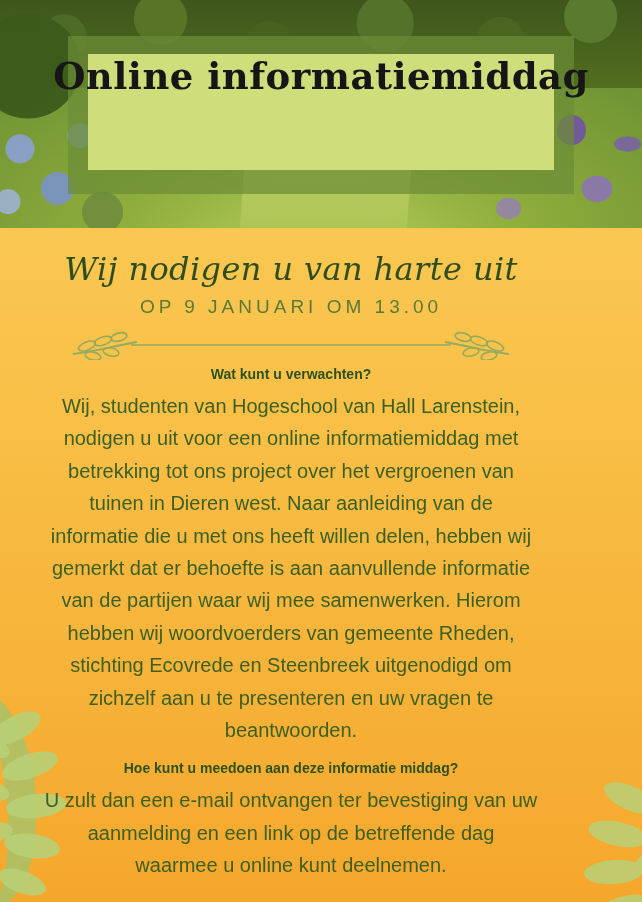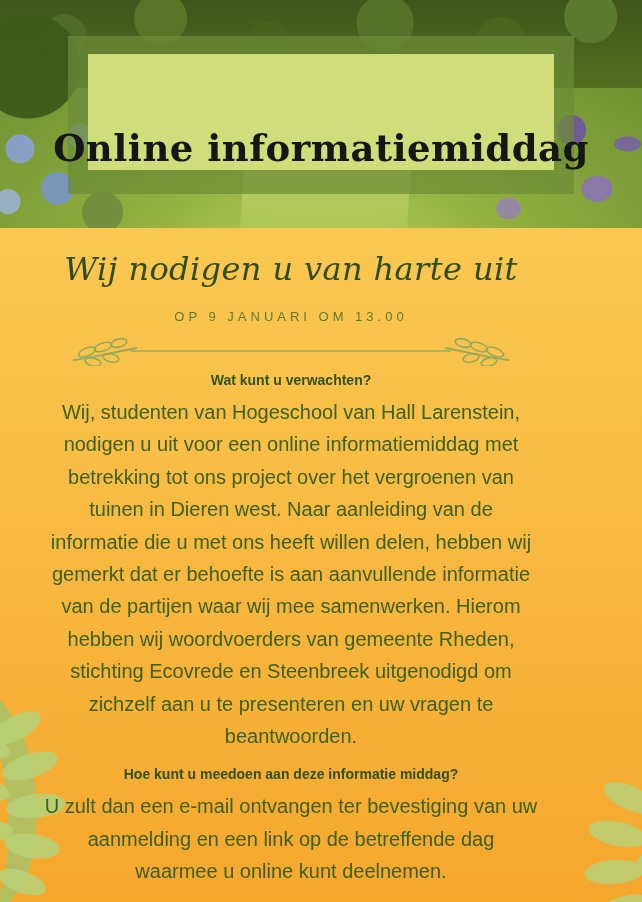--- a/index.html
+++ b/index.html
@@ -101,21 +101,21 @@
     height: 158px;
     background: rgba(108, 140, 56, 0.72);
   }
   .title-inner {
     position: absolute;
     left: 88px; top: 54px;
     width: 466px;
     height: 116px;
     background: #cfdd7a;
     display: flex;
-    align-items: flex-end;
+    align-items: flex-start;
     justify-content: center;
   }
   .title-text {
     font-family: "DejaVu Serif", "Liberation Serif", serif;
     font-weight: 700;
     font-size: 37px;
     letter-spacing: .5px;
     color: #161616;
     white-space: nowrap;
   }
@@ -139,22 +139,22 @@
   }
   .invite {
     font-family: "DejaVu Serif", "Liberation Serif", serif;
     font-style: italic;
     font-size: 32px;
     color: #2e4d20;
     margin-top: 22px;
     letter-spacing: .4px;
   }
   .datetime {
-    margin-top: 21px;
-    font-size: 13px;
+    margin-top: 8px;
+    font-size: 19px;
     letter-spacing: 4px;
     color: #5a7a36;
     font-family: "Liberation Sans", sans-serif;
   }
   .divider {
     margin: 8px auto 4px;
     width: 440px;
     height: 36px;
     position: relative;
   }

